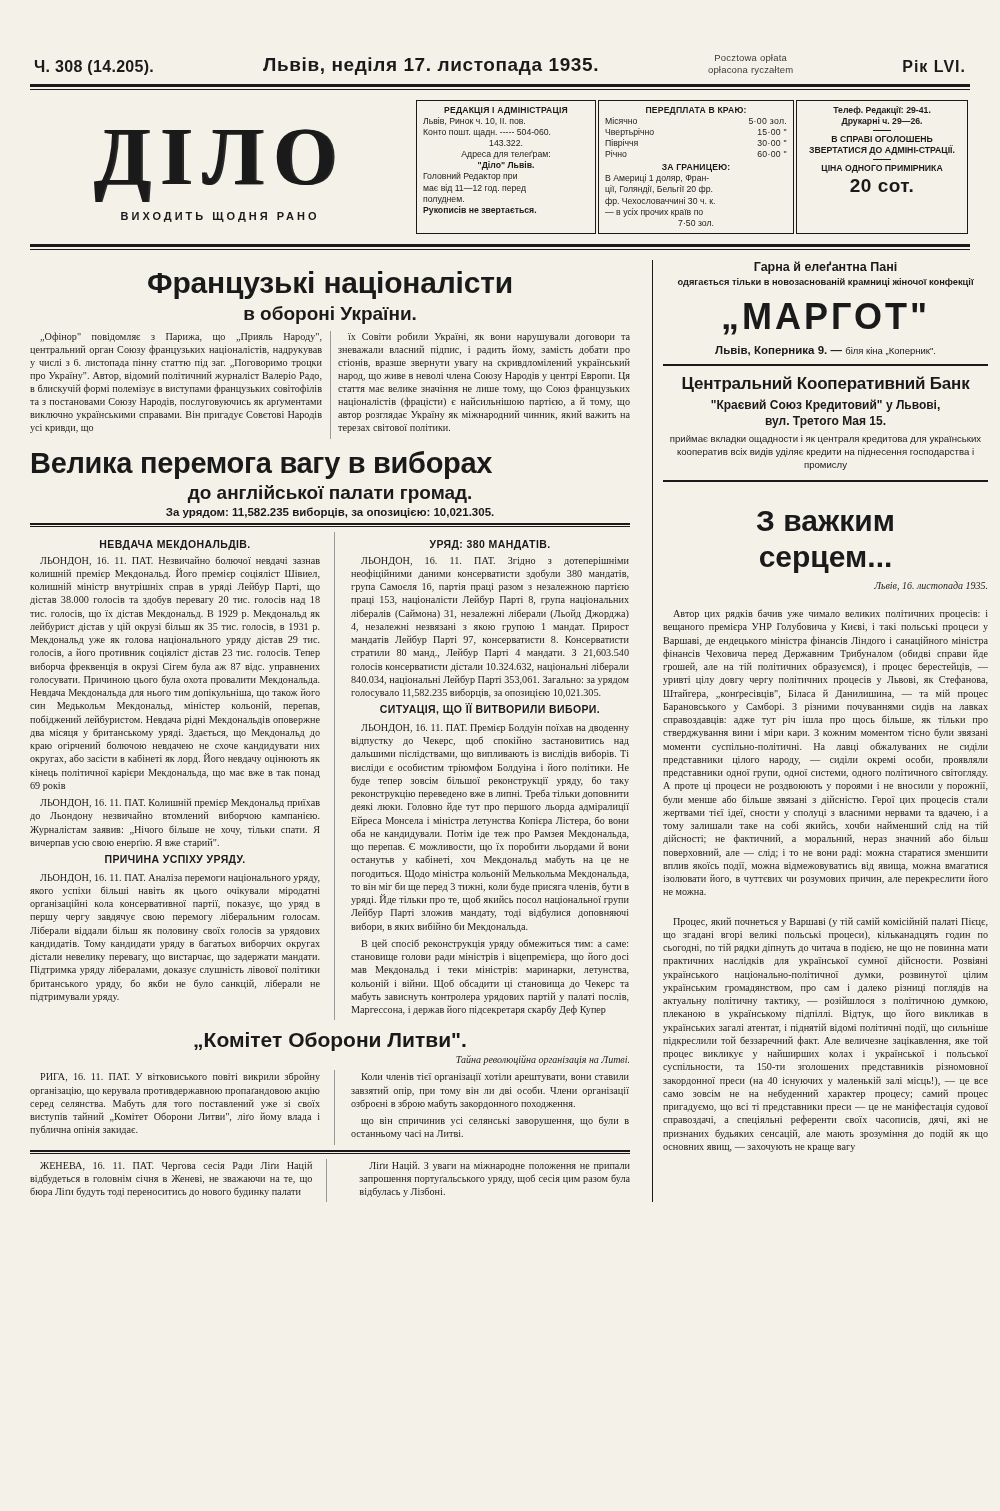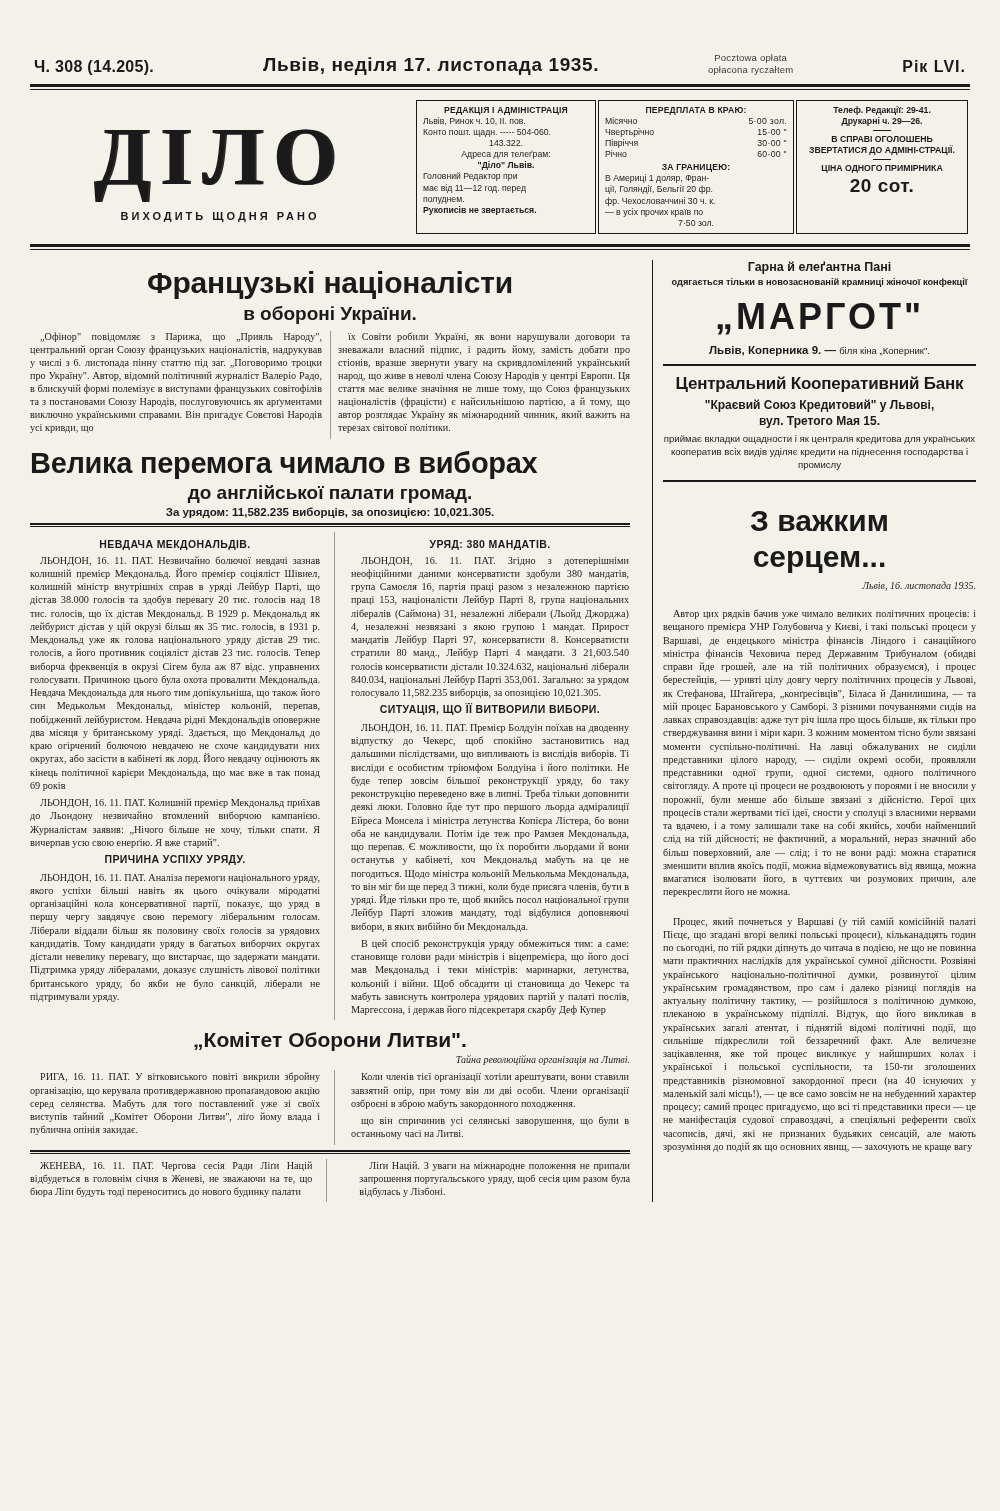--- a/index.html
+++ b/index.html
@@ -65,21 +65,21 @@
   .bold{font-weight:bold;}
   .price{font-weight:bold;font-size:19px;letter-spacing:.5px;}
   .dash{width:18px;height:1px;background:#1a1a1a;margin:3px auto;}
 
   .rule-thick2{height:3px;background:#1a1a1a;margin:10px 30px 0 30px;}
   .rule-thin2{height:1px;background:#1a1a1a;margin:2px 30px 0 30px;}
 
   
   .body{
     display:flex;
-    padding:10px 24px 0 30px;
+    padding:10px 12px 0 30px;
     gap:0;
   }
   .left{width:600px;padding-right:12px;}
   .vdiv{width:1px;background:#1a1a1a;margin:0 10px;}
   .right{width:330px;}
 
   h1.headline{
     font-family:"Liberation Sans", sans-serif;
     font-weight:bold;text-align:center;
     font-size:30px;margin:6px 0 0 0;letter-spacing:-.2px;
@@ -261,21 +261,21 @@
       <article>
         <h1 class="headline">Французькі націоналісти</h1>
         <h2 class="sub">в обороні України.</h2>
         <div class="two-col">
           <p>„Офінор" повідомляє з Парижа, що „Прияль Народу", центральний орган Союзу французьких націоналістів, надрукував у числі з 6. листопада пінну статтю під заг. „Поговоримо троцки про Україну". Автор, відомий політичний журналіст Валеріо Радо, в блискучій формі полемізує в виступами французьких совітофілів та з постановами Союзу Народів, послуговуючись як арґументами виключно українськими справами. Він пригадує Совєтові Народів усі кривди, що</p>
           <p>їх Совіти робили Україні, як вони нарушували договори та зневажали власний підпис, і радить йому, замість добати про стіонів, вразше звернути увагу на скривдломілений український народ, що живе в неволі члена Союзу Народів у центрі Европи. Ця стаття має велике значіння не лише тому, що Союз французьких націоналістів (фрацісти) є найсильнішою партією, а й тому, що автор розглядає Україну як міжнародний чинник, який важить на терезах світової політики.</p>
         </div>
       </article>
 
       <article>
-        <h1 class="headline2">Велика перемога чимало в виборах</h1>
+        <h1 class="headline2">Велика перемога вагу в виборах</h1>
         <h2 class="sub2">до англійської палати громад.</h2>
         <div class="subline">За урядом: 11,582.235 виборців, за опозицією: 10,021.305.</div>
         <div class="hr-b"></div>
         <div class="hr-s"></div>
 
         <div style="display:flex;gap:16px;">
           <div style="width:290px;border-right:1px solid #9a9a9a;padding-right:14px;">
             <div class="secthead">НЕВДАЧА МЕКДОНАЛЬДІВ.</div>
             <div class="lead">
               <p>ЛЬОНДОН, 16. 11. ПАТ. Незвичайно болючої невдачі зазнав колишній премієр Мекдональд. Його премієр соціяліст Шівиел, колишній міністр внутрішніх справ в уряді Лейбур Парті, що дістав 38.000 голосів та здобув перевагу 20 тис. голосів над 18 тис. голосів, що їх дістав Мекдональд. В 1929 р. Мекдональд як лейбурист дістав у цій окрузі більш як 35 тис. голосів, в 1931 р. Мекдональд уже як голова національного уряду дістав 29 тис. голосів, а його противник соціяліст дістав 23 тис. голосів. Тепер виборча фреквенція в окрузі Сігем була аж 87 відс. управнених голосувати. Причиною цього була охота провалити Мекдональда. Невдача Мекдональда для нього тим допікульніша, що також його син Медькольм Мекдональд, міністер кольоній, перепав, побіджений лейбуристом. Невдача рідні Мекдональдів оповержне два місяця у британському уряді. Здається, що Мекдональд до краю огірчений болючою невдачею не схоче кандидувати них округах, або засісти в кабінеті як лорд. Його невдачу оцінюють як кінець політичної карієри Мекдональда, що має вже в так понад 69 років</p>

